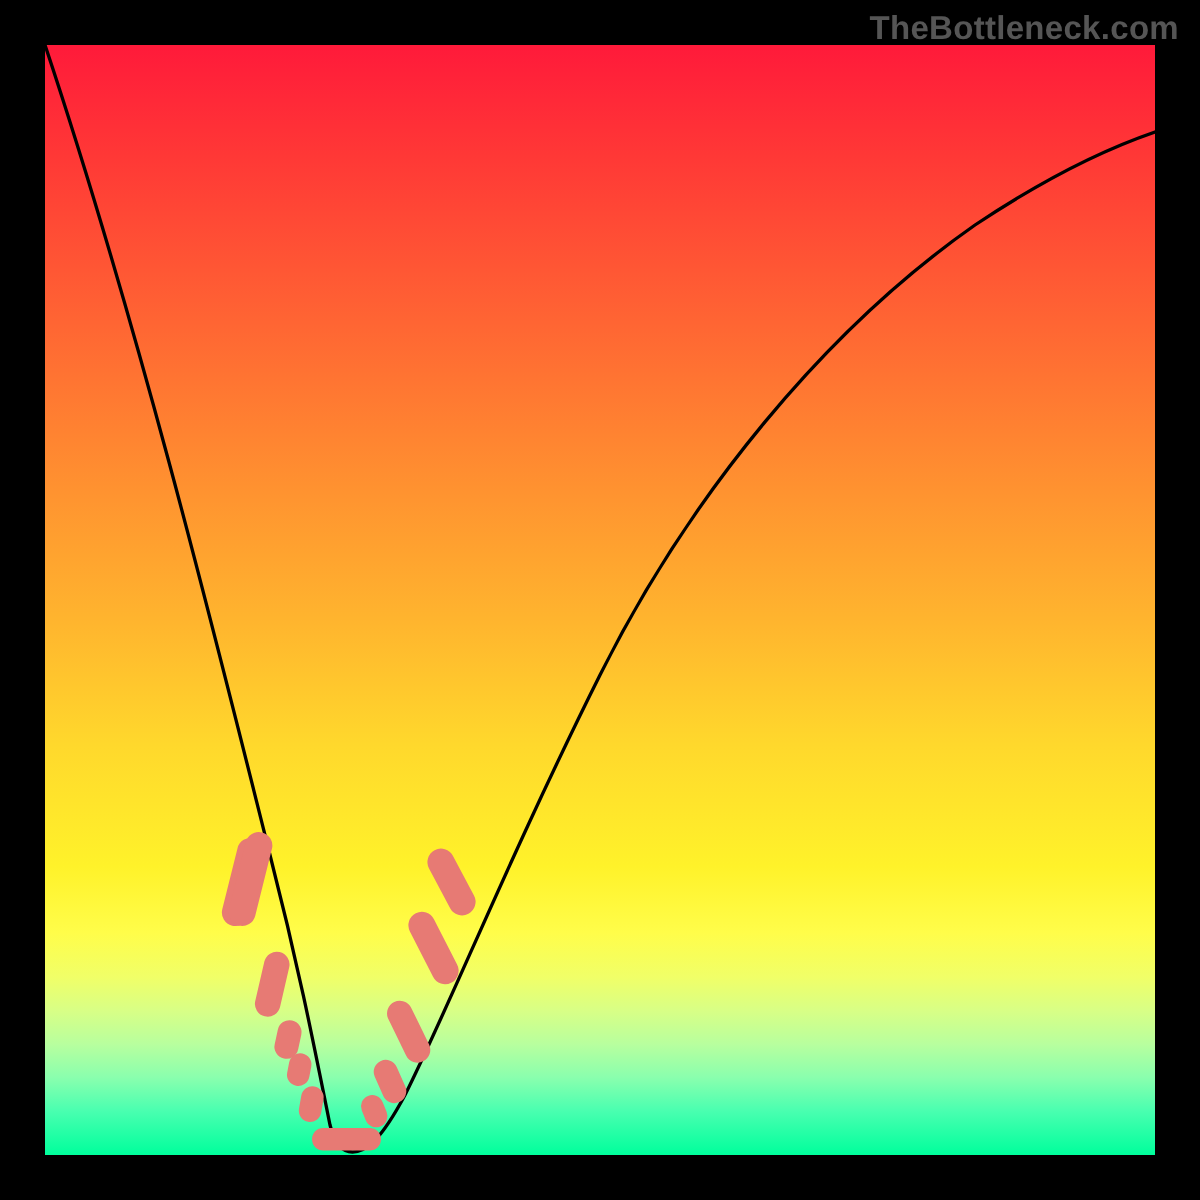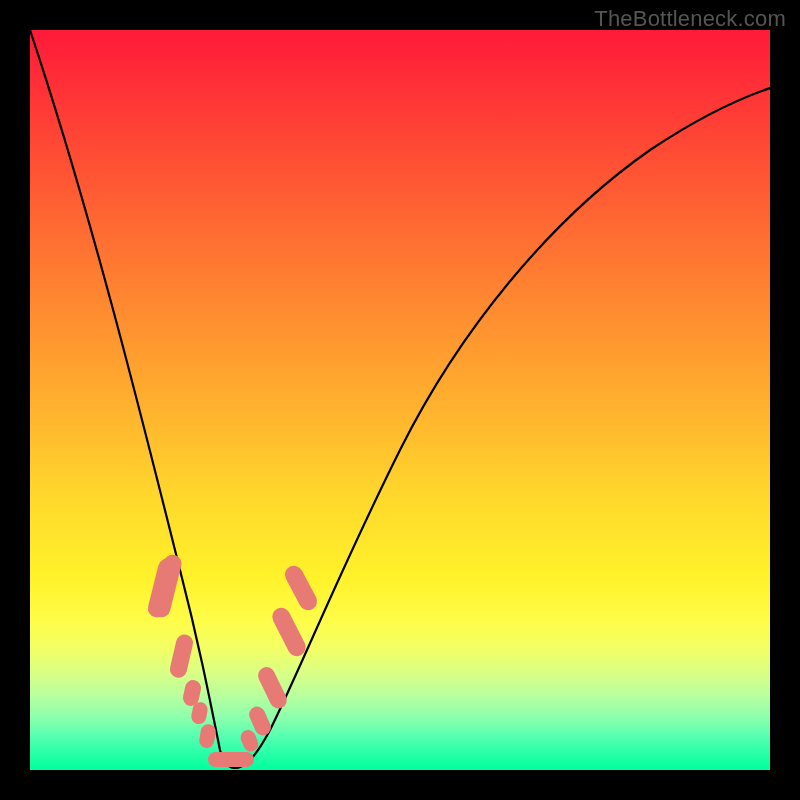--- a/index.html
+++ b/index.html
@@ -44,21 +44,21 @@
       #4affb0 96%,
       #00ff9c 100%
     );
   }
   .watermark {
     position: absolute;
     top: 6px;
     right: 14px;
     color: #555;
     font-size: 22px;
-    font-weight: 400;
+    font-weight: 700;
     letter-spacing: 0.2px;
     pointer-events: none;
   }
   svg.curve {
     position: absolute;
     left: 0; top: 0;
     width: 740px;
     height: 740px;
   }
   .curve path {

